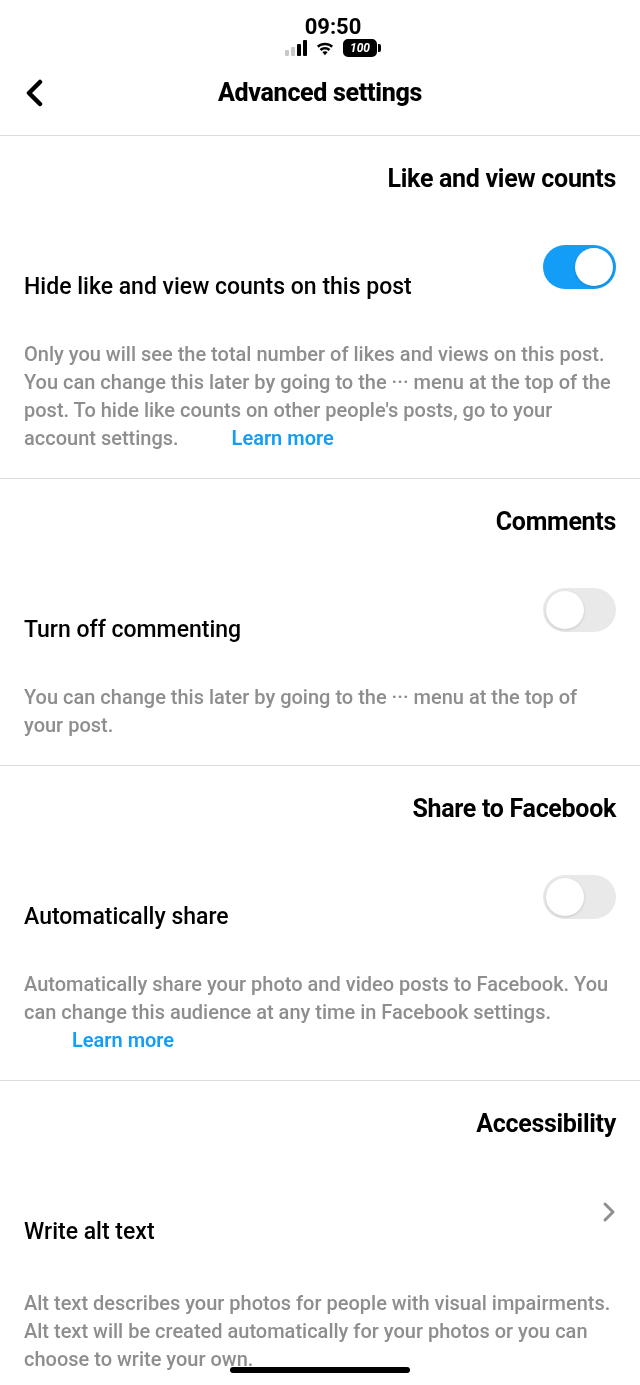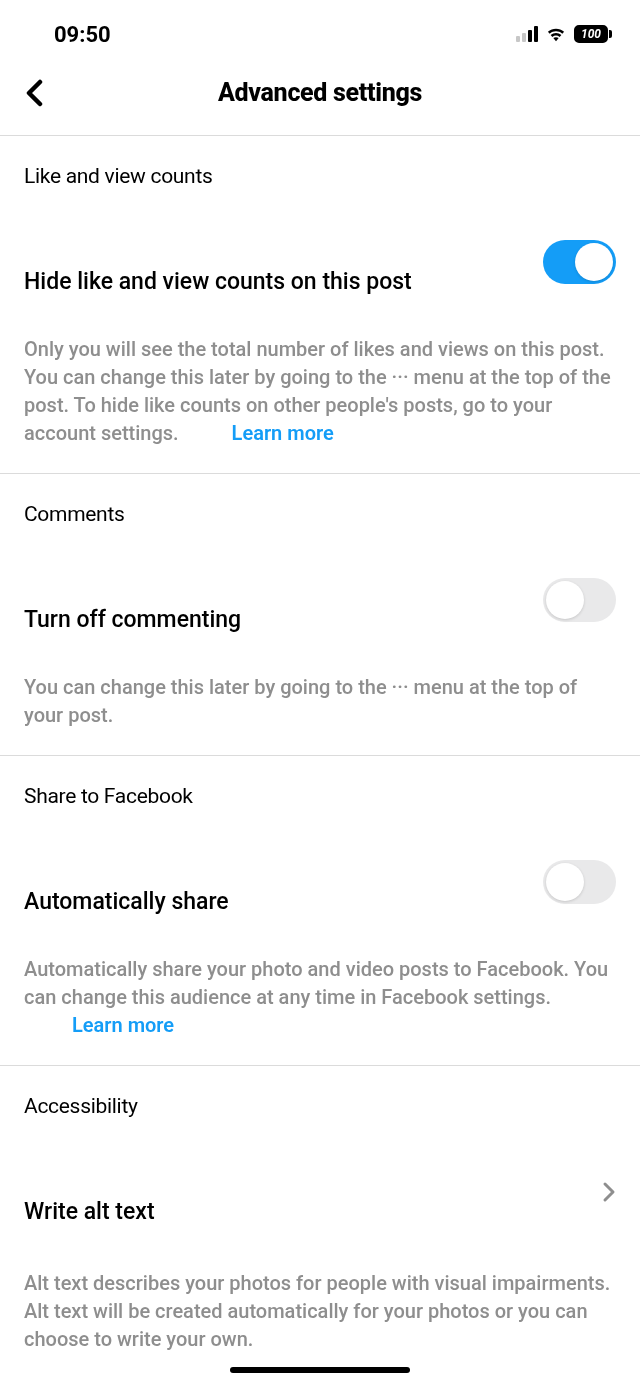--- a/index.html
+++ b/index.html
@@ -16,20 +16,21 @@
       position: relative;
     }
     .status-bar {
       display: flex;
       justify-content: space-between;
       align-items: center;
       padding: 14px 28px 0 54px;
       height: 54px;
       font-weight: 700;
       font-size: 22px;
+      flex-direction: column;
     }
     .status-right {
       display: flex;
       align-items: center;
       gap: 7px;
     }
     .signal-bars {
       display: flex;
       align-items: flex-end;
       gap: 2px;
@@ -93,24 +94,25 @@
     .nav-title {
       font-size: 25px;
       font-weight: 800;
       letter-spacing: -0.3px;
     }
     .section {
       border-bottom: 1px solid #dbdbdb;
       padding: 28px 24px 26px;
     }
     .section-header {
-      font-size: 21px;
-      font-weight: 400;
+      font-size: 25px;
+      font-weight: 700;
       margin-bottom: 40px;
       letter-spacing: -0.3px;
+      text-align: right;
     }
     .row {
       display: flex;
       justify-content: space-between;
       align-items: center;
       margin-bottom: 40px;
     }
     .row-label {
       font-size: 23px;
       font-weight: 500;

